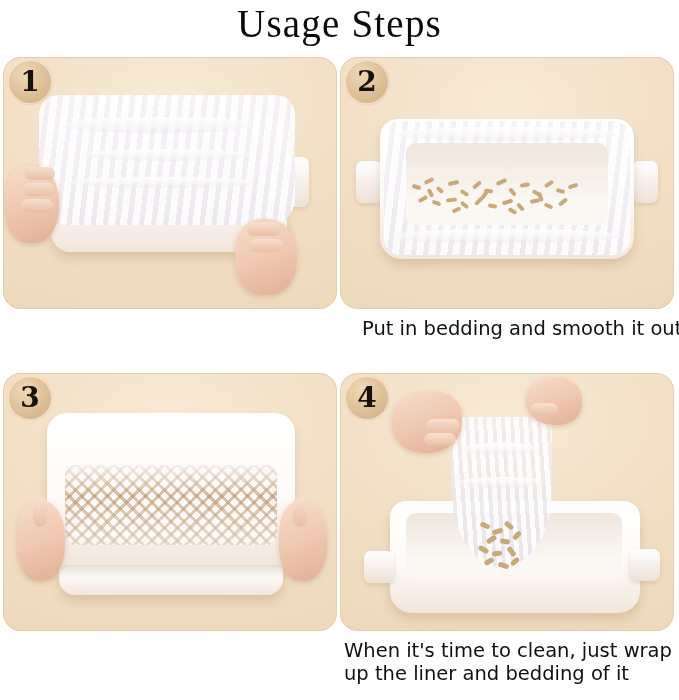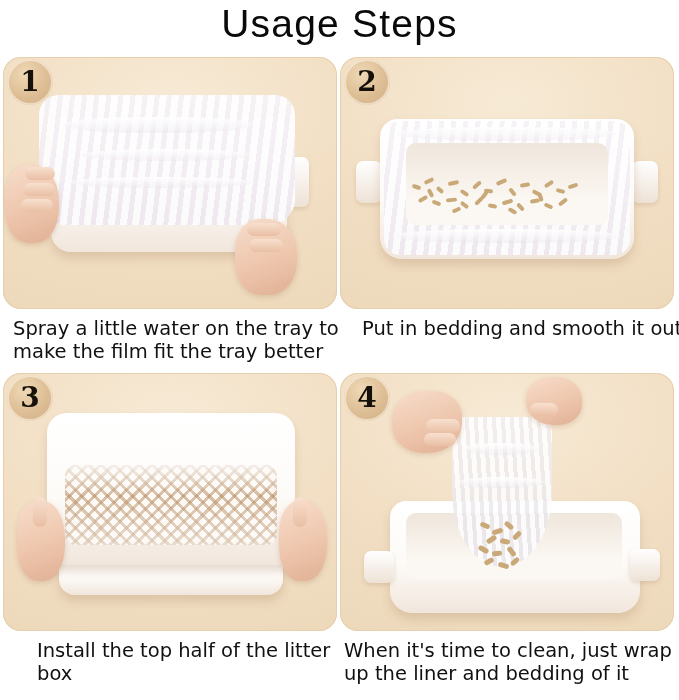--- a/index.html
+++ b/index.html
@@ -9,21 +9,21 @@
     font-family:"DejaVu Sans", sans-serif;
     overflow:hidden;
     position:relative;
   }
   .page{position:relative;width:679px;height:700px;}
 
   
   .title{
     position:absolute;left:0;top:1px;width:679px;
     text-align:center;
-    font-family:Liberation Sans, sans-serif;
+    font-family:Liberation Serif, serif;
     font-size:39px;line-height:46px;
     letter-spacing:1.2px;
     color:#0a0a0a;
     font-weight:400;
   }
 
   
   .steps{position:absolute;left:0;top:57px;width:679px;height:643px;}
   .step{position:absolute;width:334px;}
   .step-1{left:3px;  top:0px;}
@@ -187,21 +187,20 @@
           <div class="finger" style="left:22px;top:110px;width:30px;height:13px;"></div>
           <div class="finger" style="left:20px;top:126px;width:32px;height:13px;"></div>
           <div class="finger" style="left:18px;top:142px;width:32px;height:13px;"></div>
 
           <div class="hand" style="left:232px;top:162px;width:62px;height:76px;"></div>
           <div class="finger" style="left:244px;top:166px;width:34px;height:13px;"></div>
           <div class="finger" style="left:246px;top:182px;width:34px;height:13px;"></div>
         </div>
         <div class="badge">1</div>
       </div>
-      <div class="caption cap-1">Spray a little water on the tray to make the film fit the tray better</div>
     </div>
 
     <div class="step step-2">
       <div class="panel panel-2">
         <div class="scene">
 
           <div class="clip" style="left:16px;top:104px;"></div>
           <div class="clip" style="left:292px;top:104px;"></div>
 
           <div class="tray" style="left:40px;top:62px;width:254px;height:140px;border-radius:18px 18px 22px 22px;"></div>
@@ -260,21 +259,20 @@
             <div class="mesh-veil"></div>
           </div>
 
           <div class="hand" style="left:14px;top:128px;width:48px;height:80px;"></div>
           <div class="finger" style="left:30px;top:124px;width:14px;height:30px;border-radius:8px;"></div>
           <div class="hand" style="left:276px;top:128px;width:48px;height:80px;"></div>
           <div class="finger" style="left:290px;top:124px;width:14px;height:30px;border-radius:8px;"></div>
         </div>
         <div class="badge">3</div>
       </div>
-      <div class="caption cap-3">Install the top half of the litter box</div>
     </div>
 
     <div class="step step-4">
       <div class="panel panel-4">
         <div class="scene">
 
           <div class="tray" style="left:50px;top:128px;width:250px;height:112px;border-radius:16px 16px 22px 22px;"></div>
           <div class="tray-inner" style="left:66px;top:140px;width:216px;height:66px;"></div>
           <div class="clip" style="left:24px;top:178px;width:30px;height:32px;"></div>
           <div class="clip" style="left:290px;top:176px;width:30px;height:32px;"></div>

